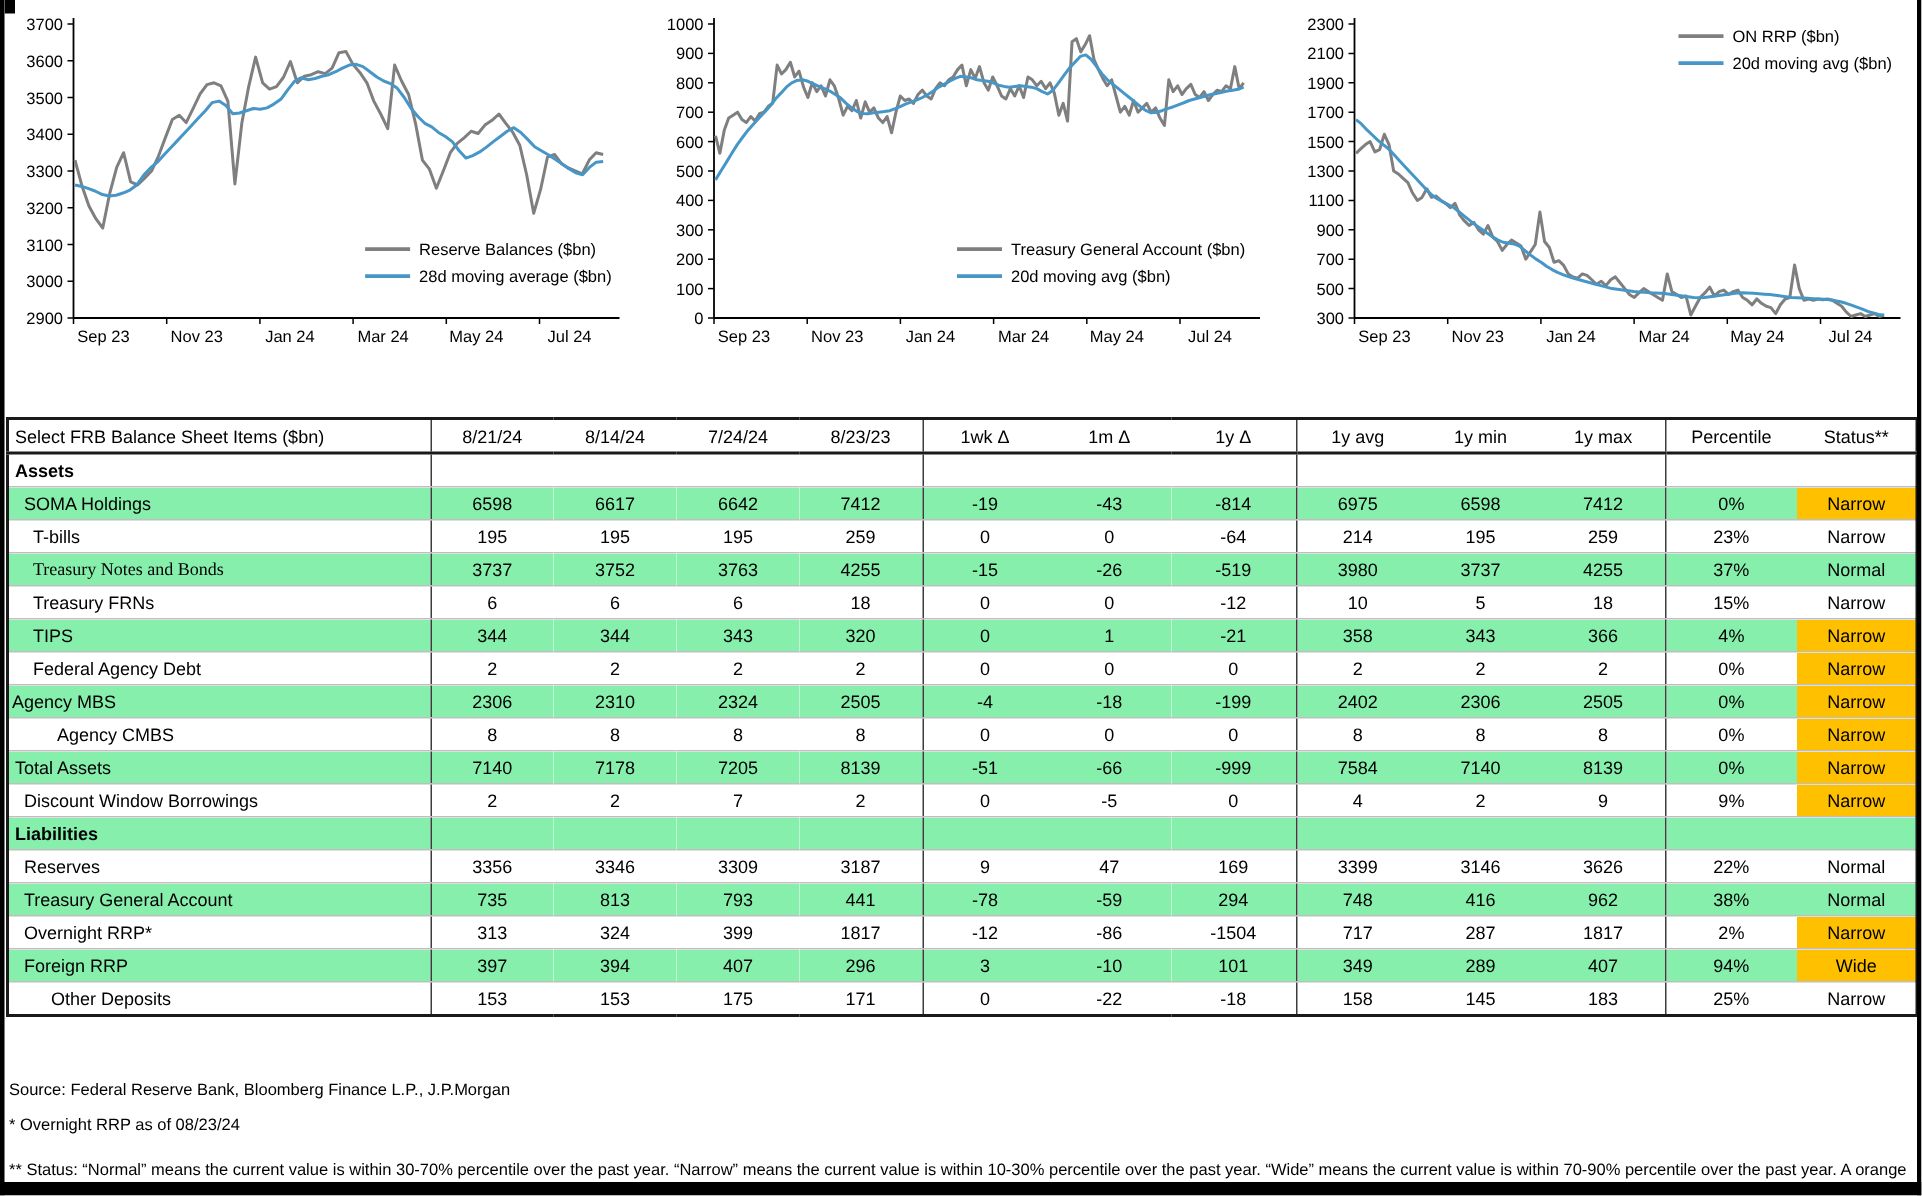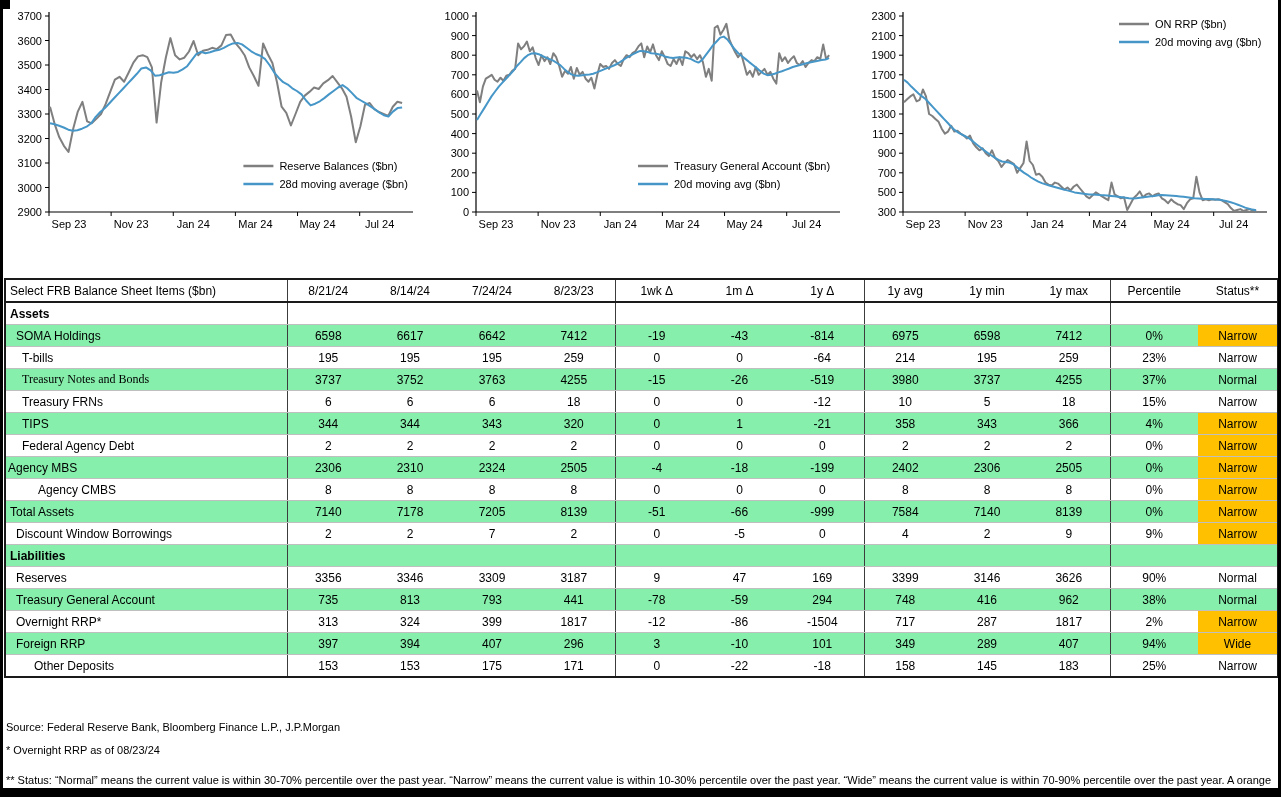--- a/index.html
+++ b/index.html
@@ -391,21 +391,21 @@
           <td class="num gsep">3356</td>
           <td class="num">3346</td>
           <td class="num">3309</td>
           <td class="num">3187</td>
           <td class="num gsep">9</td>
           <td class="num">47</td>
           <td class="num">169</td>
           <td class="num gsep">3399</td>
           <td class="num">3146</td>
           <td class="num">3626</td>
-          <td class="num gsep">90%</td>
+          <td class="num gsep">22%</td>
           <td class="num">Normal</td>
         </tr>
         <tr class="band ">
           <td class="lbl" style="padding-left: 10px;">Treasury General Account</td>
           <td class="num gsep">735</td>
           <td class="num">813</td>
           <td class="num">793</td>
           <td class="num">441</td>
           <td class="num gsep">-78</td>
           <td class="num">-59</td>

